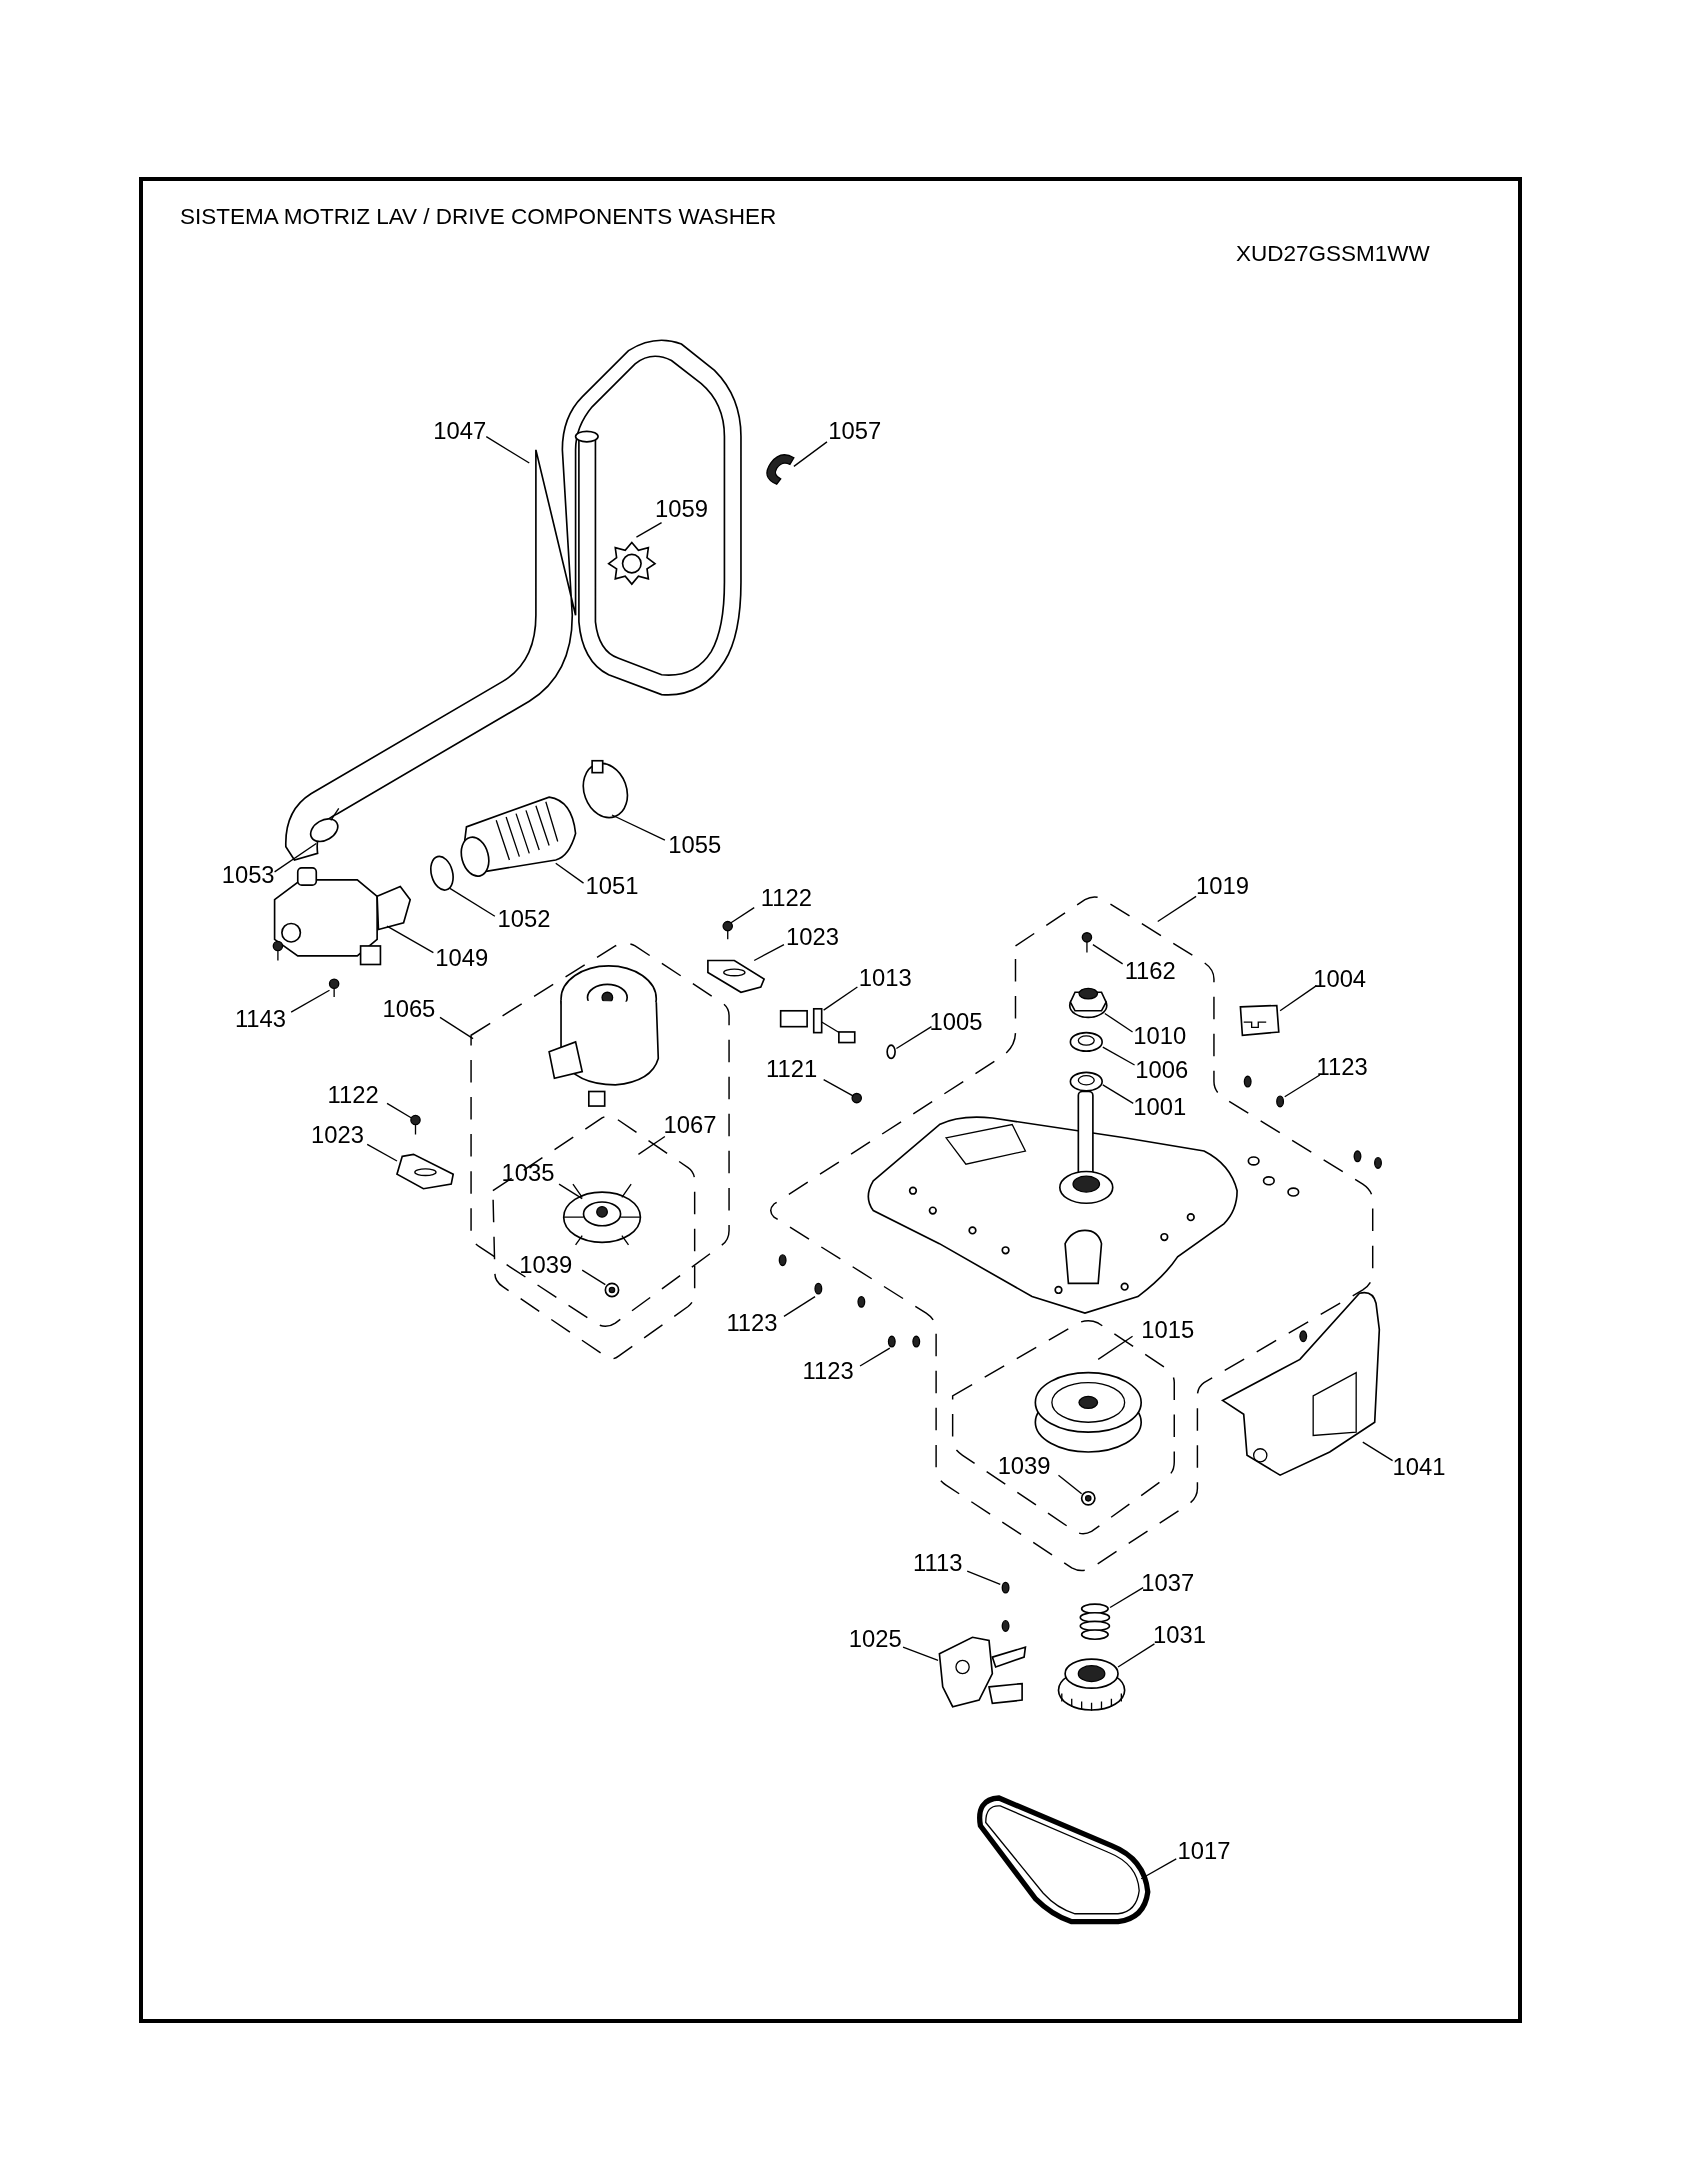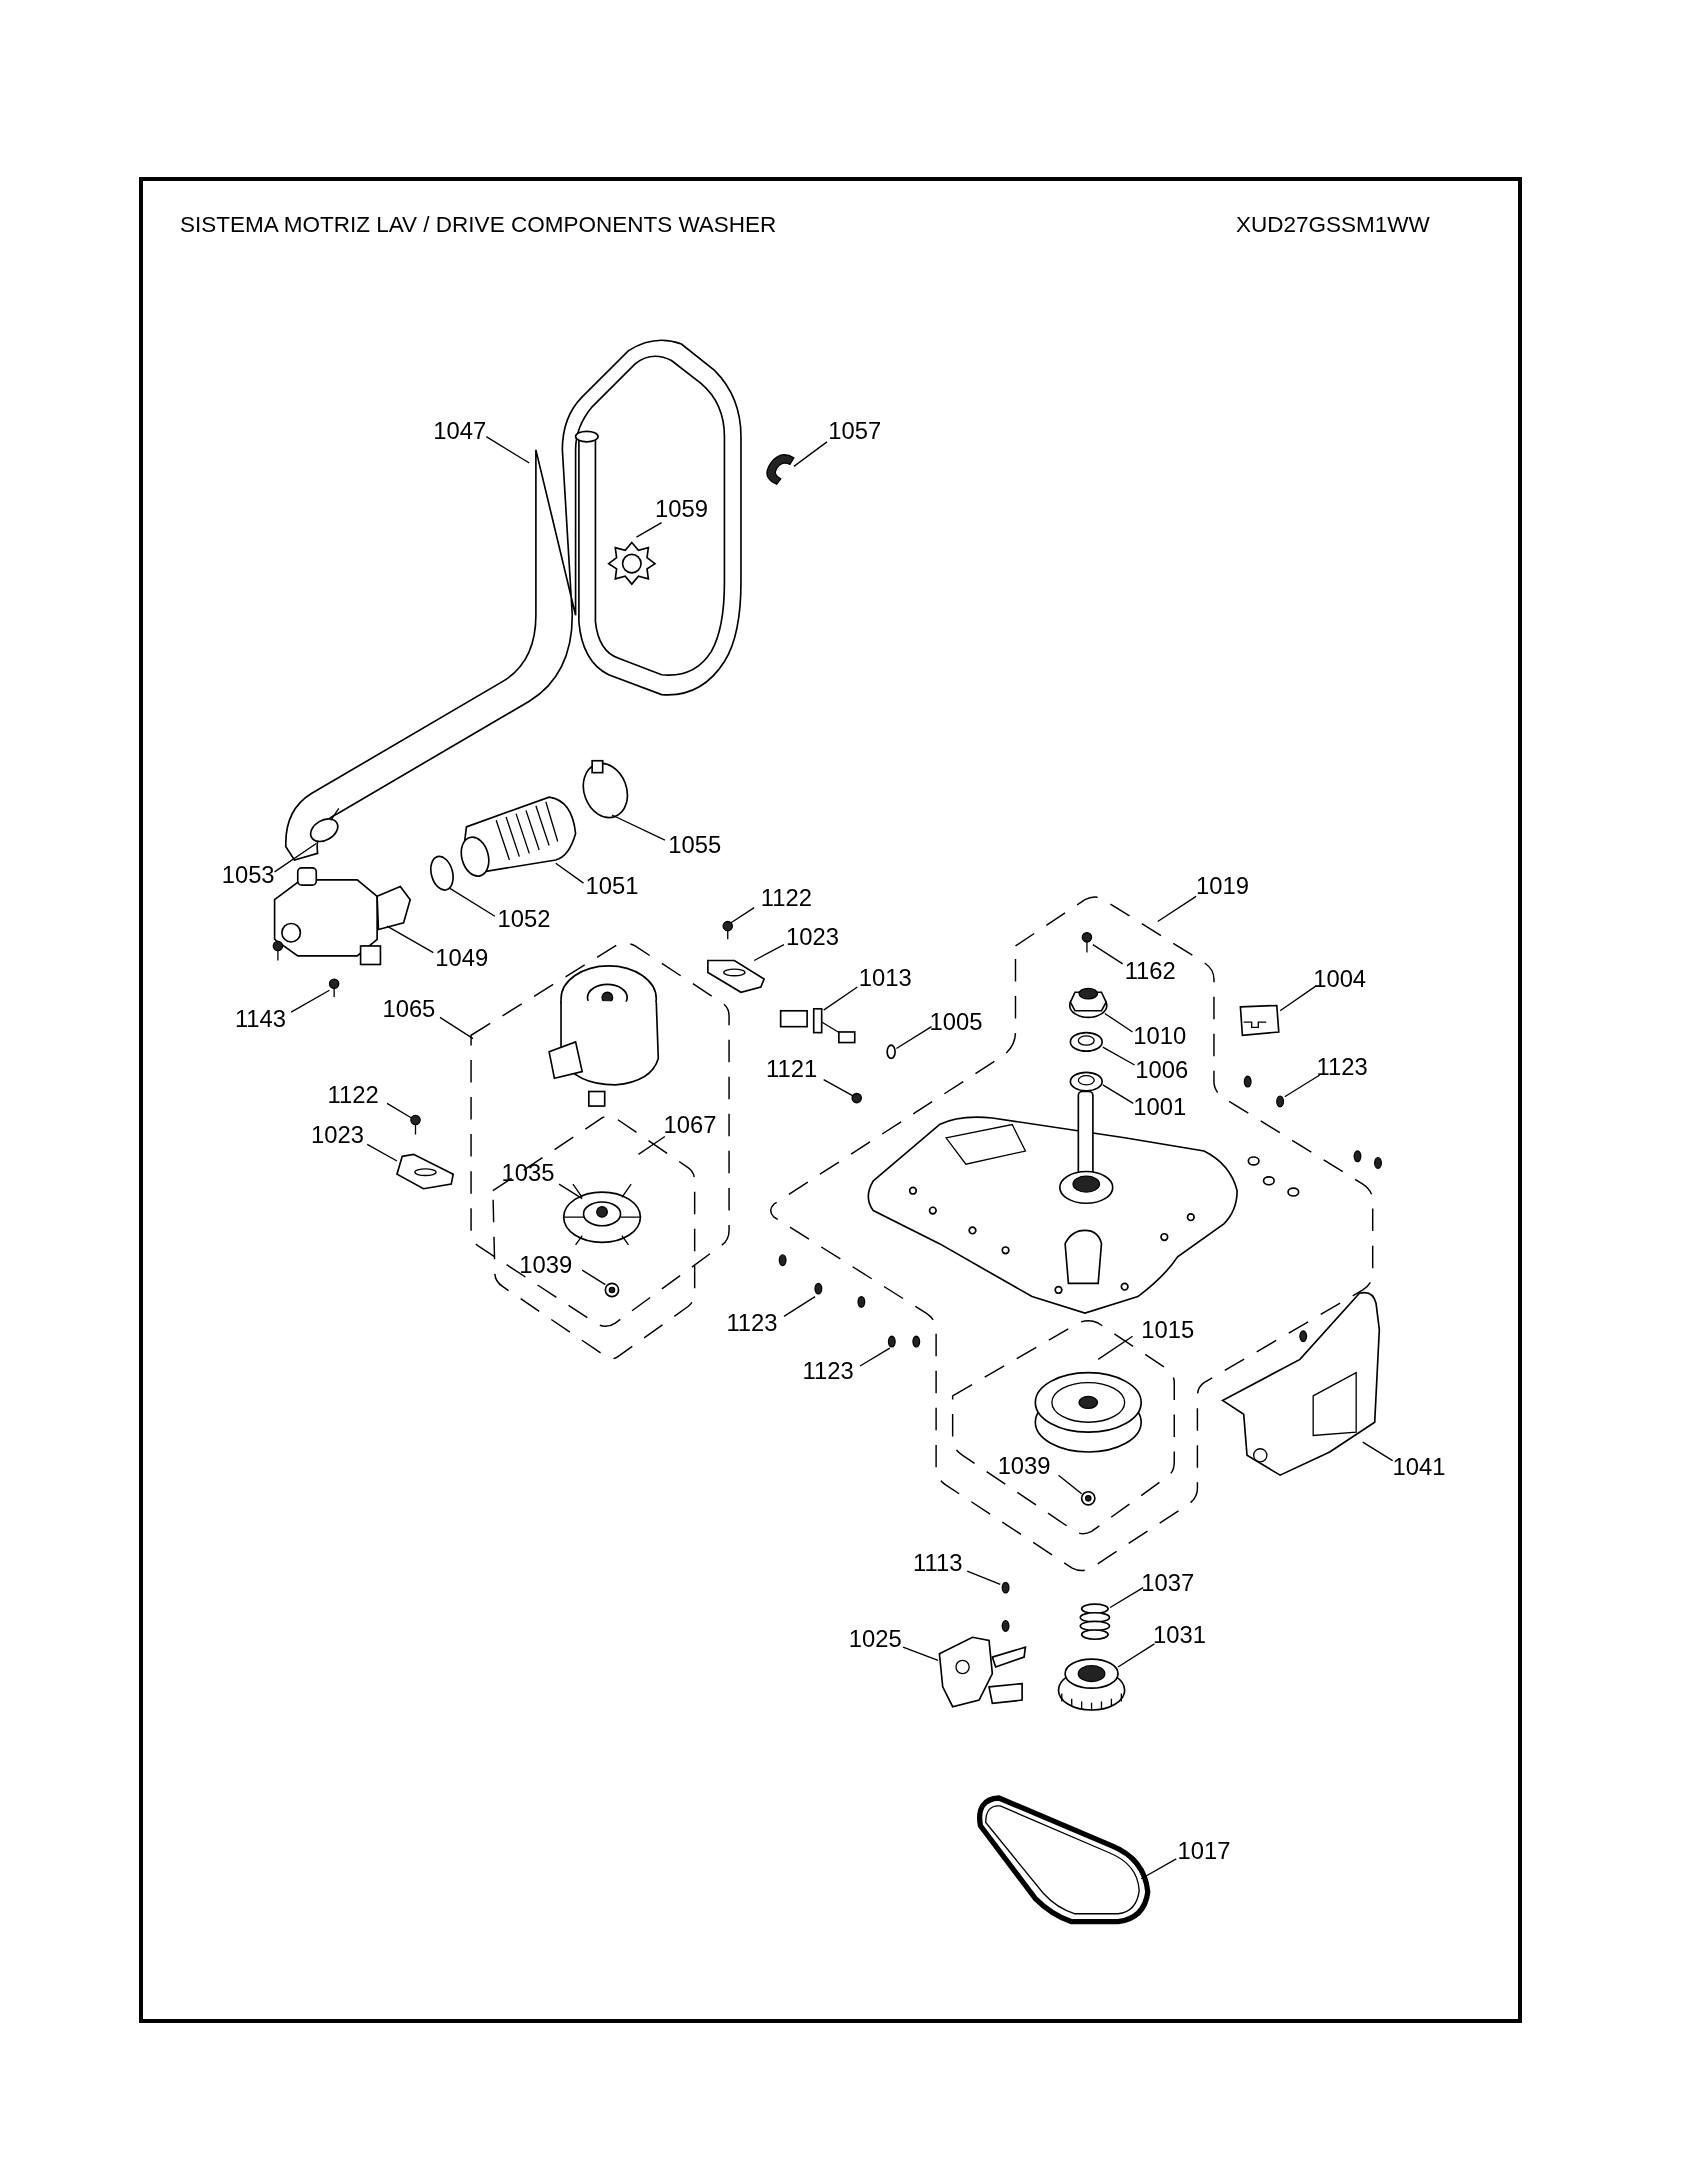--- a/index.html
+++ b/index.html
@@ -1,20 +1,20 @@
 <!DOCTYPE html>
 <html style="font-size:10.6px"><head>
 <meta charset="utf-8">
 <style>
   html,body{margin:0;padding:0;background:#fff;}
   body{width:1687px;height:2183px;position:relative;overflow:hidden;font-family:"Liberation Sans",sans-serif;}
   #frame{position:absolute;left:139px;top:177px;width:1383px;height:1846px;border:4px solid #000;box-sizing:border-box;}
-  .hdr{position:absolute;top:212px;font-size:22.5px;color:#000;letter-spacing:0;}
+  .hdr{position:absolute;top:204px;font-size:22.5px;color:#000;letter-spacing:0;}
   #title{left:180px;}
-  #model{left:1236px;}
+  #model{left:1236px;margin-top:37px;}
   svg#diagram{position:absolute;left:0;top:0;}
   .lbl{font-family:"Liberation Sans",sans-serif;font-size:36px;fill:#000;}
   .part{fill:#fff;stroke:#000;stroke-width:2.5;}
   .thin{fill:none;stroke:#000;stroke-width:2;}
   .dash{fill:none;stroke:#000;stroke-width:2.2;stroke-dasharray:34 22;}
   .leader{stroke:#000;stroke-width:2;}
   .dark{fill:#222;stroke:#000;stroke-width:2;}
 </style>
 </head>
 <body>

